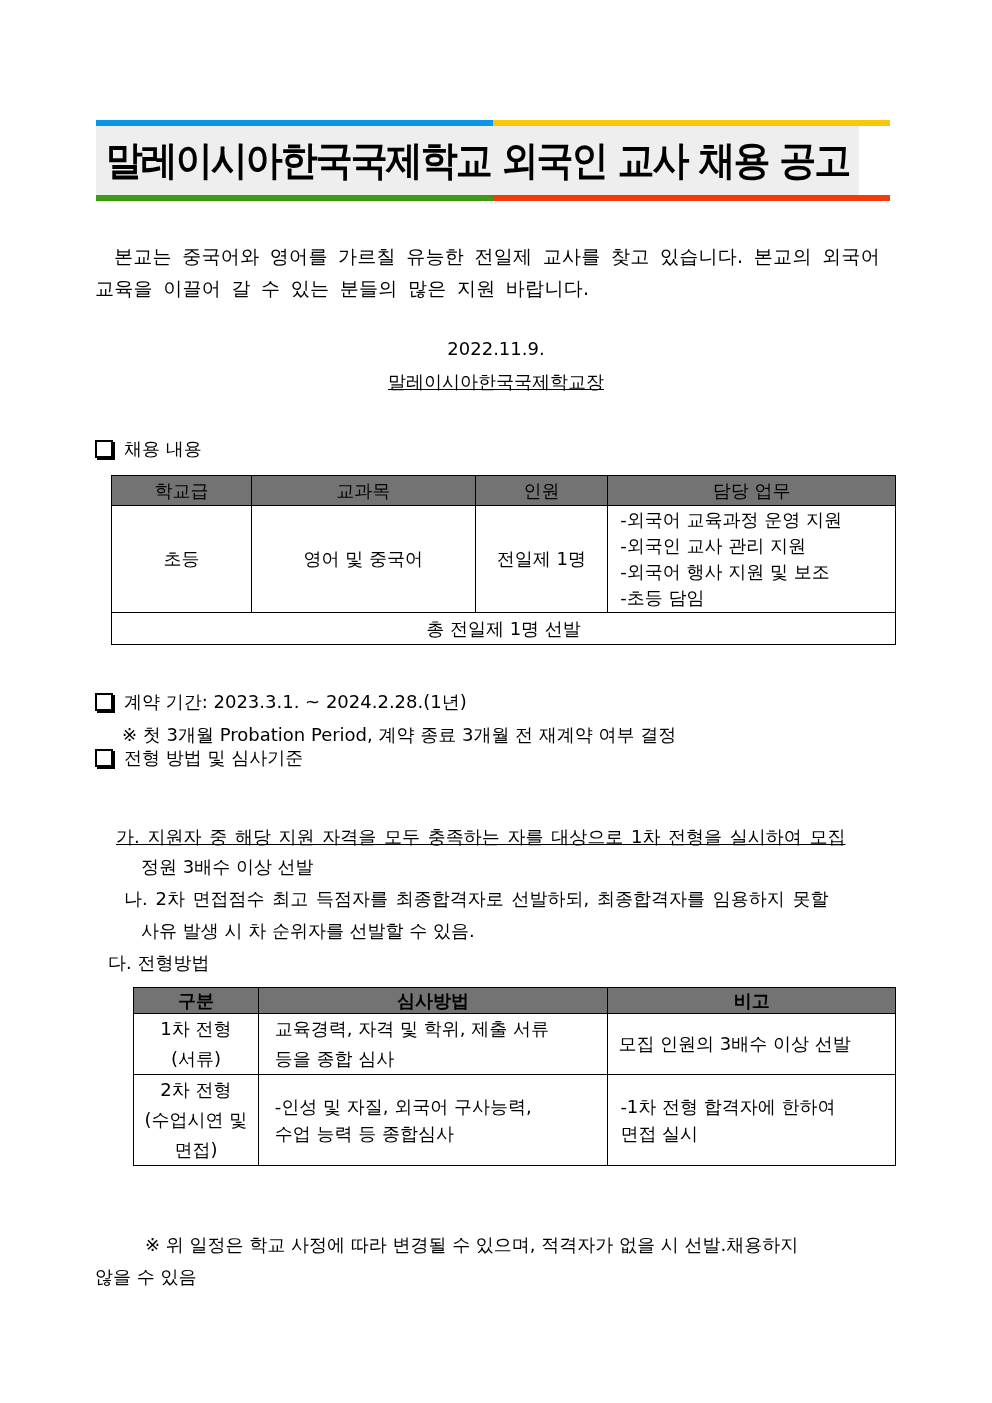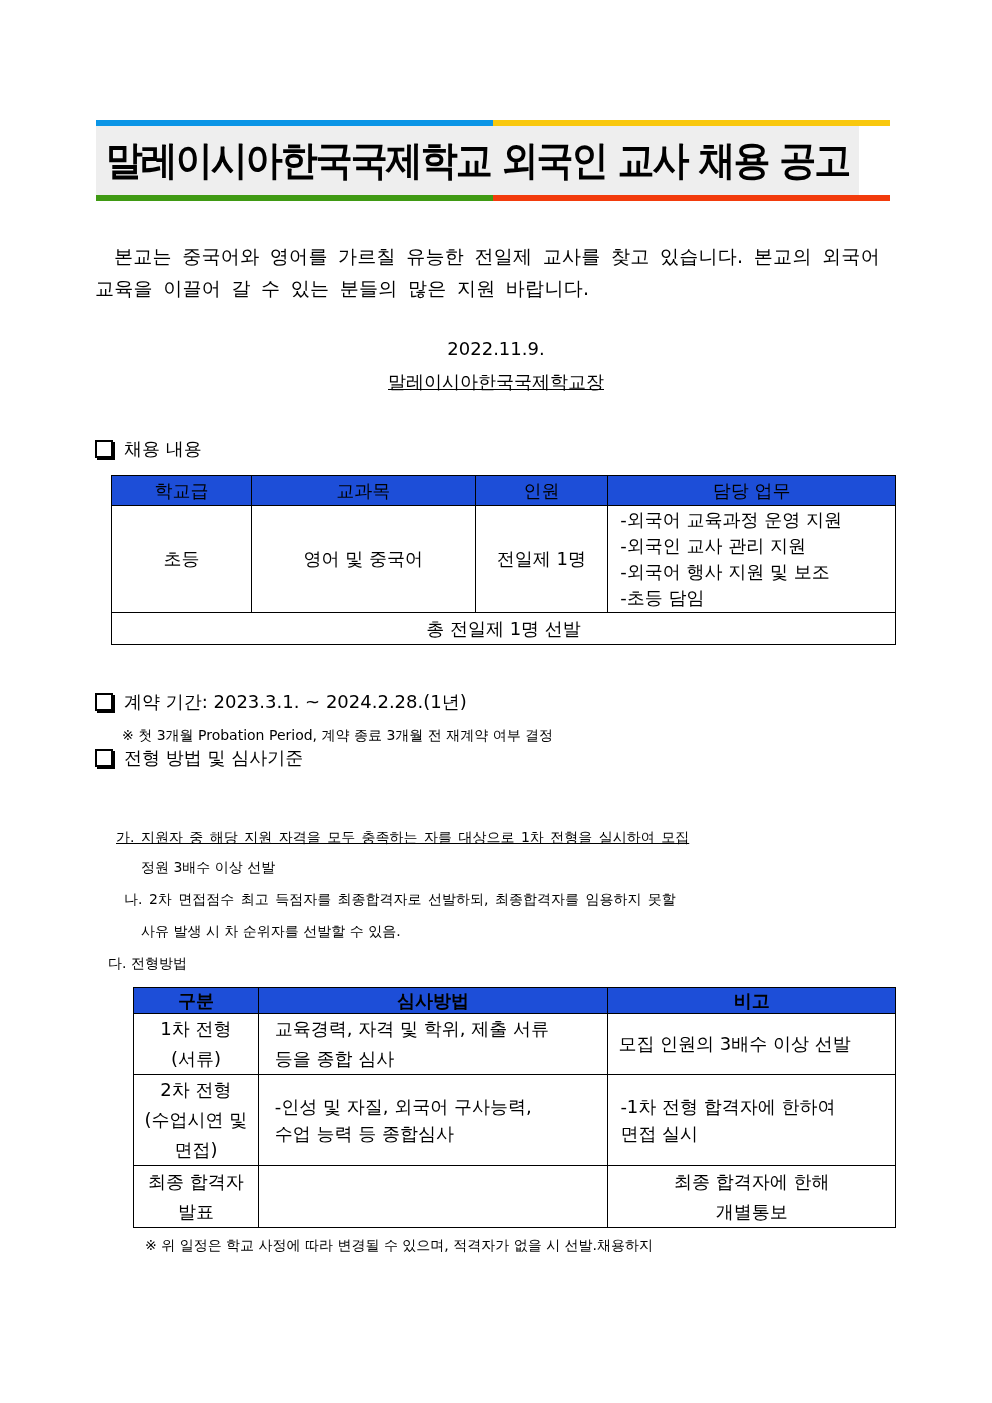--- a/index.html
+++ b/index.html
@@ -30,36 +30,36 @@
   .signer { left: 0; width: 992px; top: 370px; text-align: center; font-size: 18px; text-decoration: underline; }
 
   .section { left: 95px; display: flex; align-items: center; font-size: 18px; }
   .checkbox {
     width: 18px; height: 18px; border: 2px solid #000; box-sizing: border-box;
     box-shadow: 2px 2px 0 #000; margin-right: 11px; background: #fff;
   }
 
   table { border-collapse: collapse; position: absolute; font-size: 18px; }
   td, th { border: 1.5px solid #000; padding: 0; font-weight: normal; }
-  th { background: #1d4ed8; }
+  th { background: #737373; }
 
   .t1 { left: 111px; top: 475px; width: 785px; }
   .t1 th { height: 29px; text-align: center; }
   .t1 td.mid { text-align: center; vertical-align: middle; height: 106px; }
   .t1 td.duties { padding-left: 12px; line-height: 26px; text-align: left; vertical-align: middle; }
   .t1 td.total { text-align: center; height: 31px; }
 
   .t2 { left: 133px; top: 987px; width: 763px; }
   .t2 th { height: 25px; text-align: center; font-weight: bold; }
   .t2 td { line-height: 30px; }
   .t2 .c1 { text-align: center; }
   .t2 .left { padding-left: 16px; padding-right: 8px; text-align: left; }
   .t2 .center { text-align: center; }
 
-  .line { font-size: 14px; line-height: 32px; }
+  .line { font-size: 18px; line-height: 32px; }
 </style>
 </head>
 <body>
 
 <div class="abs banner">
   <div class="bar tl"></div>
   <div class="bar tr"></div>
   <div class="banner-title">말레이시아한국국제학교 외국인 교사 채용 공고</div>
   <div class="bar bl"></div>
   <div class="bar br"></div>
@@ -157,29 +157,19 @@
     </td>
     <td class="left" style="line-height:27px;">
       <div>-인성 및 자질, 외국어 구사능력,</div>
       <div>수업 능력 등 종합심사</div>
     </td>
     <td class="left" style="padding-left:12px; line-height:27px;">
       <div>-1차 전형 합격자에 한하여</div>
       <div>면접 실시</div>
     </td>
   </tr>
-  <tr style="height:62px;">
-    <td class="c1">
-      <div>최종 합격자</div>
-      <div>발표</div>
-    </td>
-    <td class="left"></td>
-    <td class="center">
-      <div>최종 합격자에 한해</div>
-      <div>개별통보</div>
-    </td>
-  </tr>
 </tbody>
   </table>
 
 <div class="abs line" style="left:95px; top:1229px; width:802px; text-align:justify;">
   <div style="padding-left:50px;">※ 위 일정은 학교 사정에 따라 변경될 수 있으며, 적격자가 없을 시 선발.채용하지</div>
+  <div>않을 수 있음</div>
 </div>
 
 </body></html>

